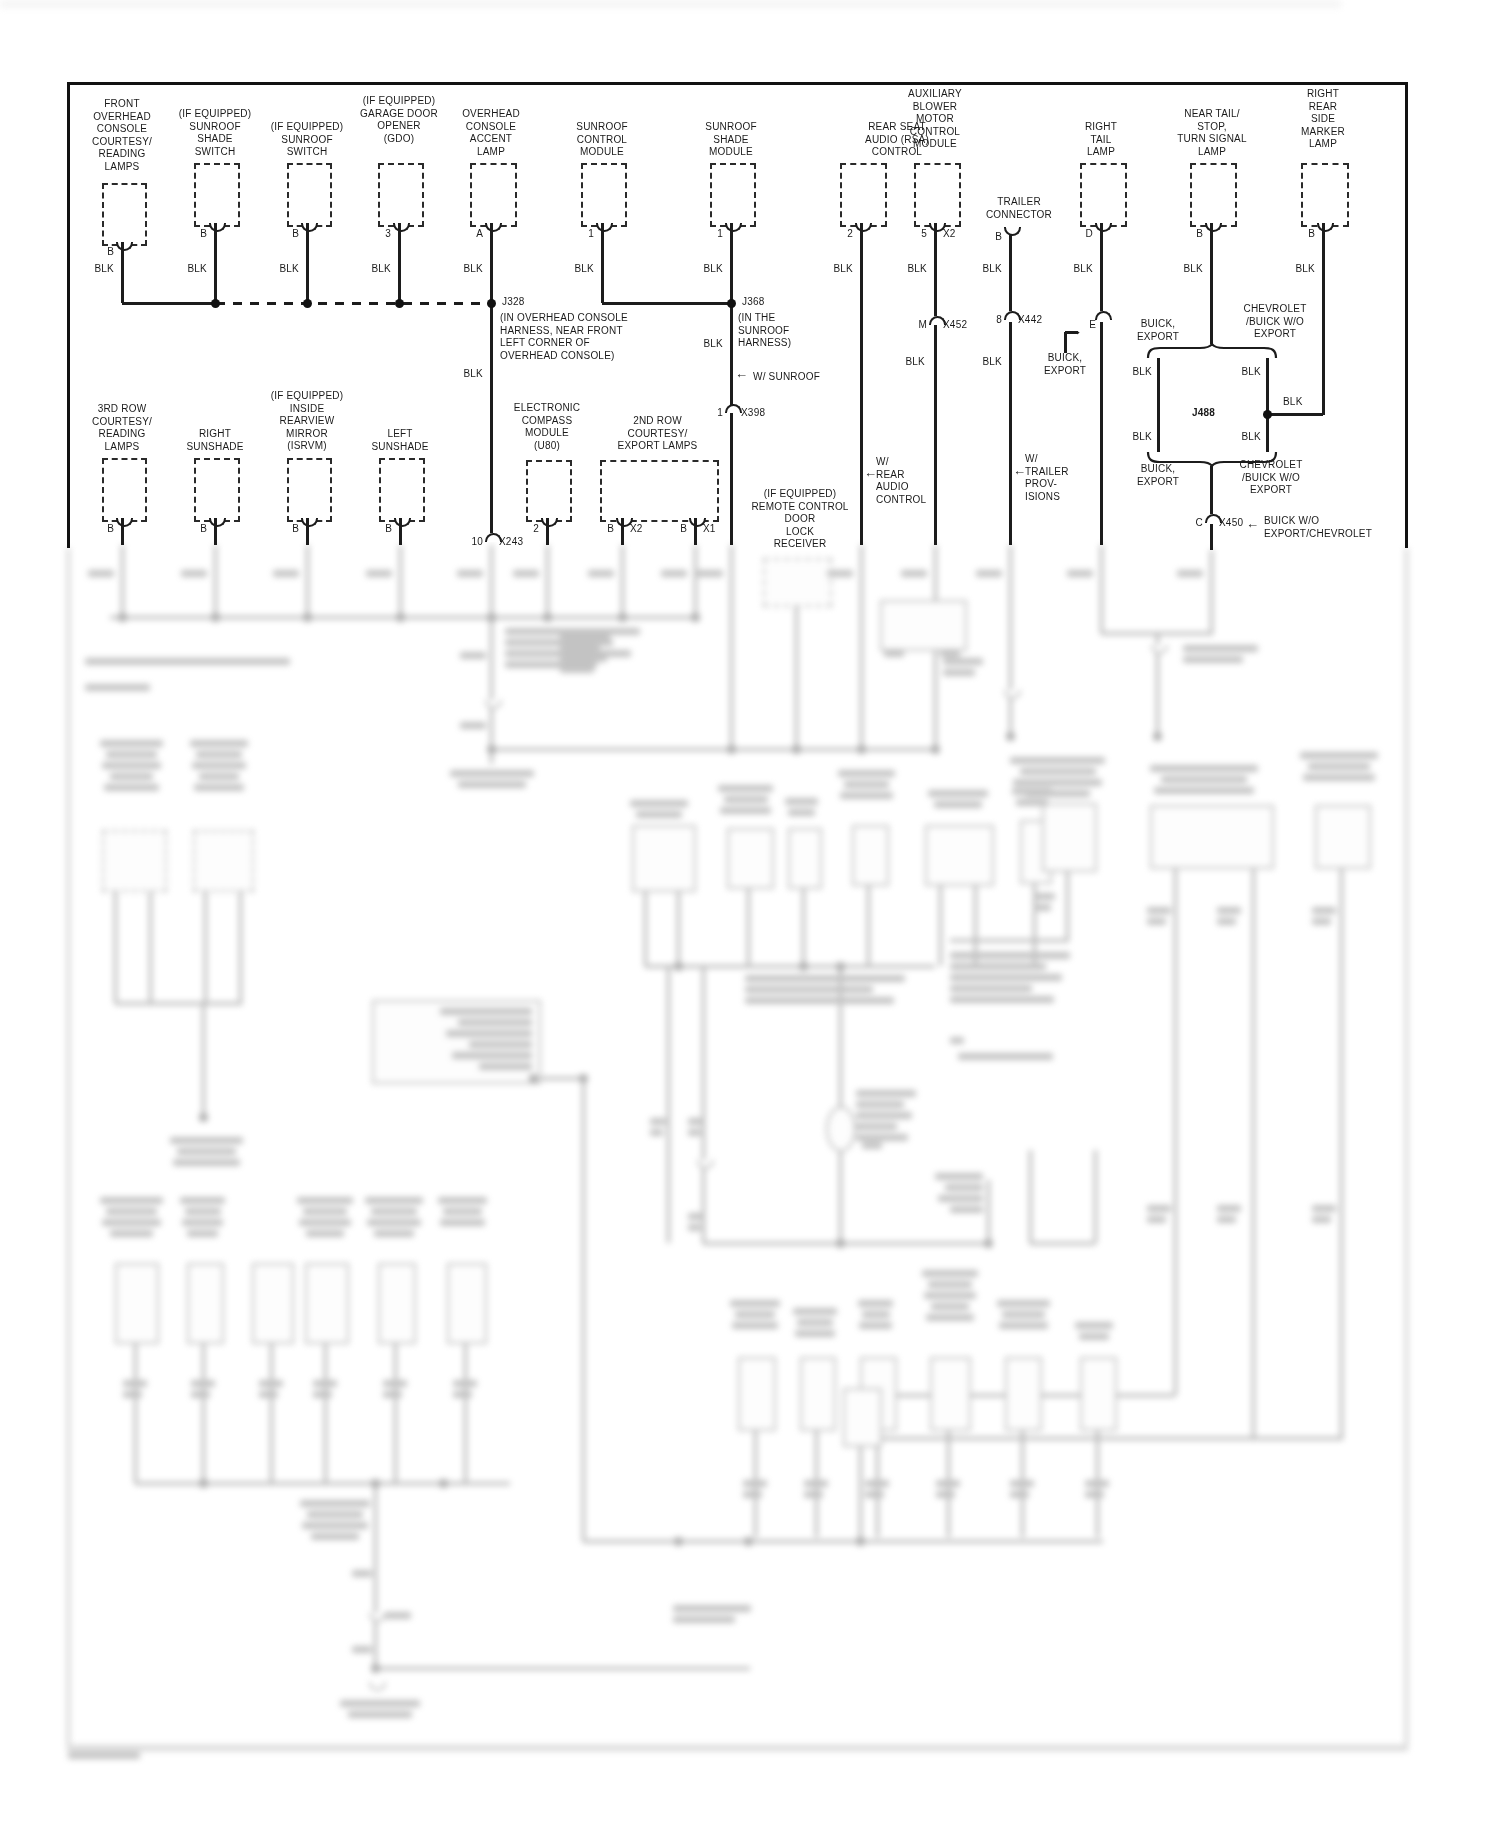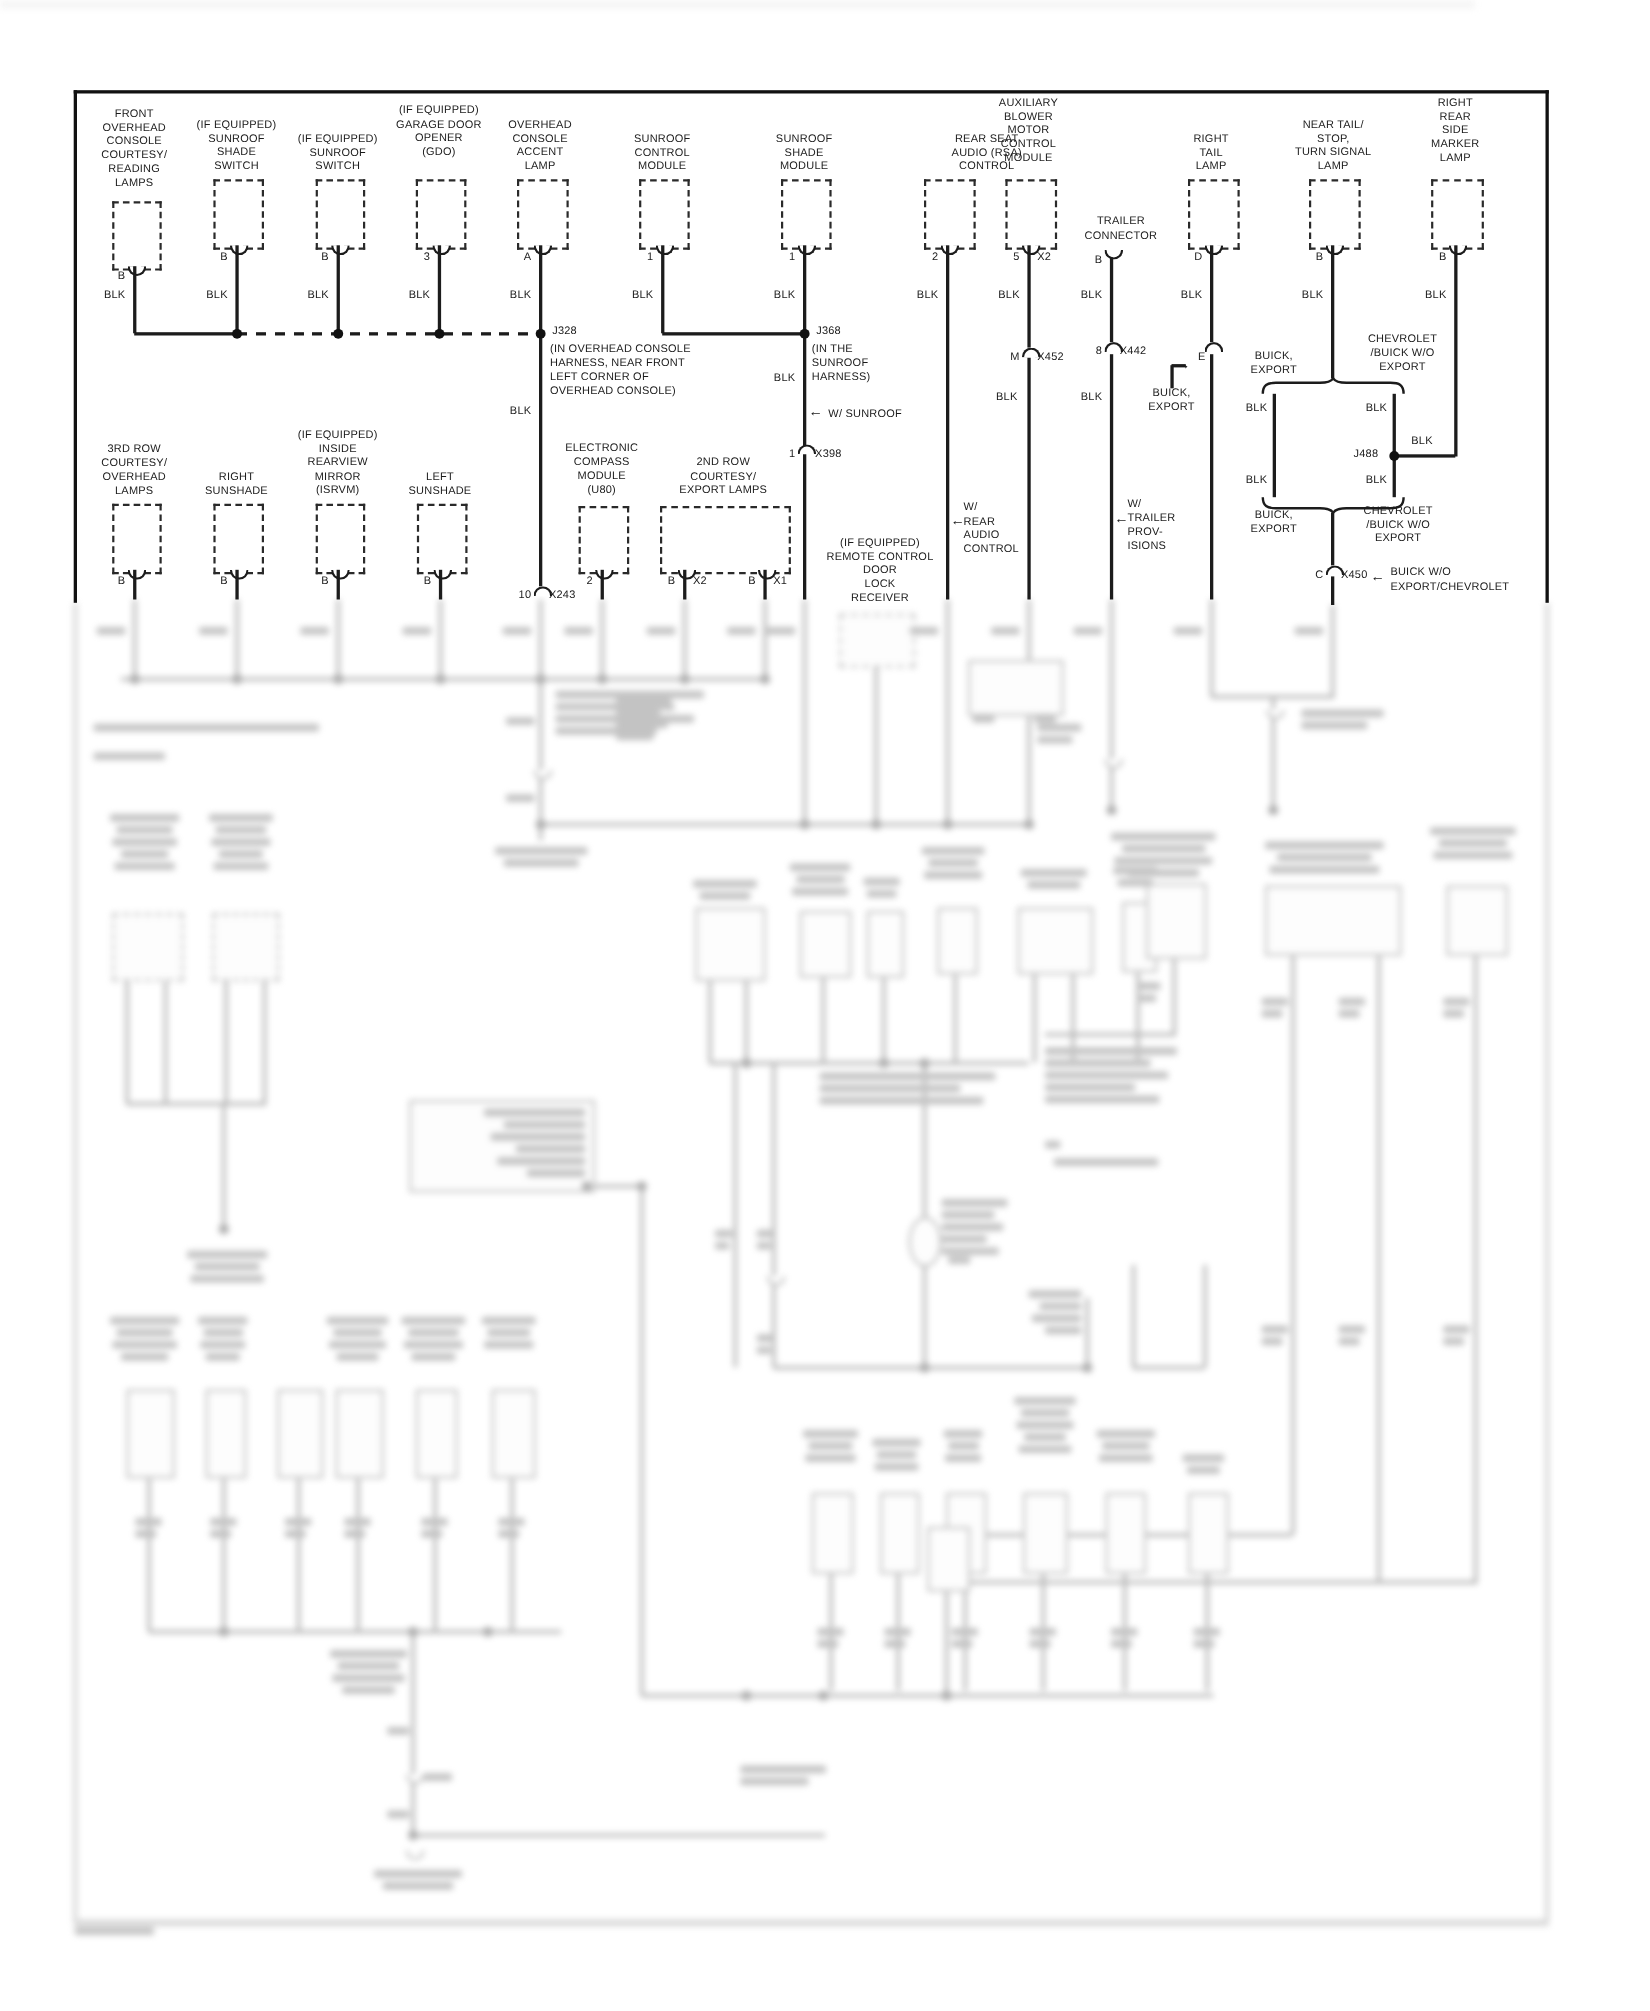--- a/index.html
+++ b/index.html
@@ -468,21 +468,21 @@
 REAR
 SIDE
 MARKER
 LAMP</div>
       <div class="box" style="left: 1301px; top: 163px; width: 44px; height: 60px;"></div>
       <div class="arcU" style="left: 1316.5px; top: 223px;"></div>
       <div class="lbl lblr" style="left: 1291px; top: 228px; width: 24px;">B</div>
       <div class="lbl lblr" style="left: 1273px; top: 263px; width: 42px;">BLK</div>
       <div class="lbl" style="left: 82px; top: 403px; width: 80px;">3RD ROW
 COURTESY/
-OVERHEAD
+READING
 LAMPS</div>
       <div class="box" style="left: 102px; top: 458px; width: 41px; height: 60px;"></div>
       <div class="arcU" style="left: 115.5px; top: 518px;"></div>
       <div class="lbl lblr" style="left: 90px; top: 523px; width: 24px;">B</div>
       <div class="lbl" style="left: 178px; top: 428px; width: 74px;">RIGHT
 SUNSHADE</div>
       <div class="box" style="left: 194px; top: 458px; width: 42px; height: 60px;"></div>
       <div class="arcU" style="left: 208.5px; top: 518px;"></div>
       <div class="lbl lblr" style="left: 183px; top: 523px; width: 24px;">B</div>
       <div class="lbl" style="left: 262px; top: 390px; width: 90px;">(IF EQUIPPED)
@@ -580,21 +580,21 @@
       <div class="arrow" style="left: 1069px; top: 326px;">→</div>
       <div class="lbl lbll" style="left: 502px; top: 296px; width: 60px;">J328</div>
       <div class="lbl lbll" style="left: 500px; top: 312px; width: 145px;">(IN OVERHEAD CONSOLE
 HARNESS, NEAR FRONT
 LEFT CORNER OF
 OVERHEAD CONSOLE)</div>
       <div class="lbl lbll" style="left: 742px; top: 296px; width: 60px;">J368</div>
       <div class="lbl lbll" style="left: 738px; top: 312px; width: 70px;">(IN THE
 SUNROOF
 HARNESS)</div>
-      <div class="lbl lblr" style="left: 1209px; top: 407px; width: 44px;">J488</div>
+      <div class="lbl lblr" style="left: 1171px; top: 407px; width: 44px; font-weight: bold;">J488</div>
       <div class="lbl lblr" style="left: 443px; top: 368px; width: 40px;">BLK</div>
       <div class="lbl lblr" style="left: 683px; top: 338px; width: 40px;">BLK</div>
       <div class="lbl lblr" style="left: 885px; top: 356px; width: 40px;">BLK</div>
       <div class="lbl lblr" style="left: 962px; top: 356px; width: 40px;">BLK</div>
       <div class="lbl lblr" style="left: 1112px; top: 366px; width: 40px;">BLK</div>
       <div class="lbl lblr" style="left: 1221px; top: 366px; width: 40px;">BLK</div>
       <div class="lbl lblr" style="left: 1112px; top: 431px; width: 40px;">BLK</div>
       <div class="lbl lblr" style="left: 1221px; top: 431px; width: 40px;">BLK</div>
       <div class="lbl lbll" style="left: 1283px; top: 396px; width: 40px;">BLK</div>
       <div class="arrow" style="left: 735px; top: 369px;">←</div>

